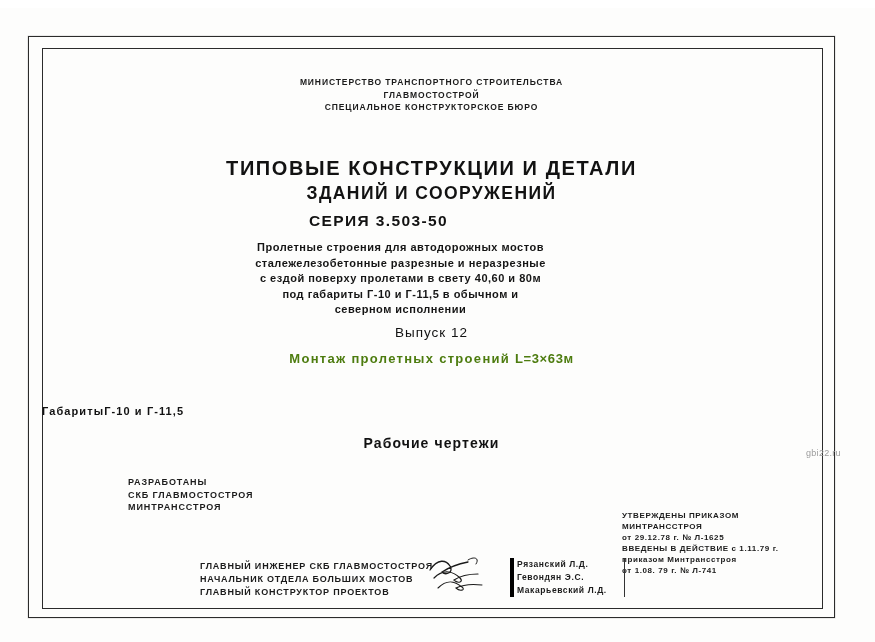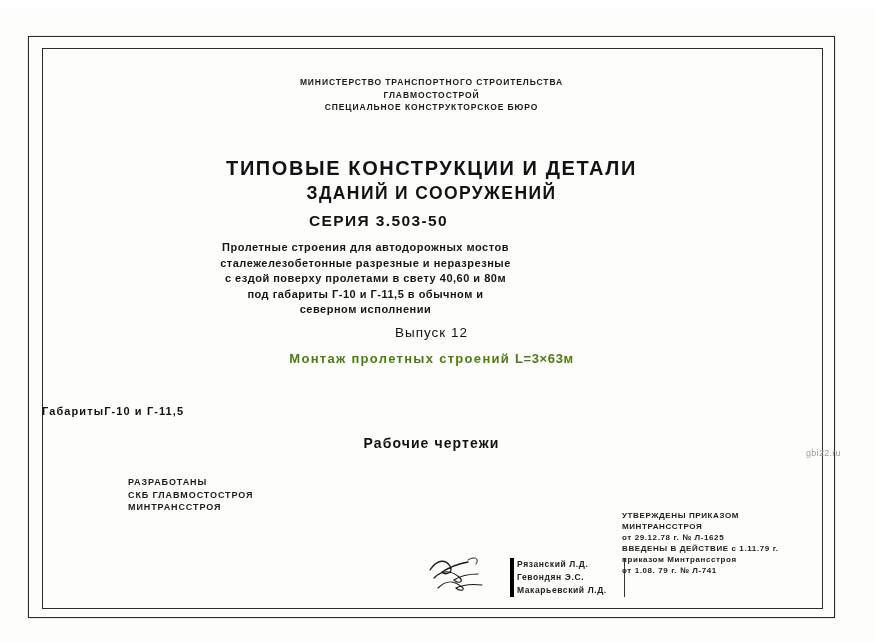--- a/index.html
+++ b/index.html
@@ -88,20 +88,21 @@
     position: absolute;
     top: 192px;
     left: 0;
     width: 647px;
     text-align: center;
     font-size: 11px;
     font-weight: 700;
     letter-spacing: 0.5px;
     line-height: 15.5px;
     color: #151515;
+    padding-left: 35px;
   }
   .issue {
     position: absolute;
     top: 277px;
     left: 0;
     width: 779px;
     text-align: center;
     font-size: 13.5px;
     font-weight: 400;
     letter-spacing: 1px;
@@ -254,20 +255,25 @@
     </div>
 
     <div class="appr-block">
       <div>УТВЕРЖДЕНЫ ПРИКАЗОМ МИНТРАНССТРОЯ</div>
       <div>от 29.12.78 г.   № Л-1625</div>
       <div>ВВЕДЕНЫ В ДЕЙСТВИЕ с 1.11.79 г.</div>
       <div>приказом  Минтрансстроя</div>
       <div>от  1.08. 79 г.  № Л-741</div>
     </div>
 
+    <div class="sign-block">
+      <div>ГЛАВНЫЙ ИНЖЕНЕР СКБ ГЛАВМОСТОСТРОЯ</div>
+      <div>НАЧАЛЬНИК ОТДЕЛА БОЛЬШИХ МОСТОВ</div>
+      <div>ГЛАВНЫЙ КОНСТРУКТОР ПРОЕКТОВ</div>
+    </div>
 
     <svg class="sig" viewBox="0 0 84 42">
       <path d="M6 16 C14 4, 22 6, 26 12 C30 18, 22 22, 18 18 C24 14, 34 10, 44 8" fill="none" stroke="#1a1a1a" stroke-width="1.3" stroke-linecap="round"></path>
       <path d="M10 24 C20 14, 30 18, 36 24 C40 28, 34 30, 30 26 C36 22, 46 20, 54 20" fill="none" stroke="#1a1a1a" stroke-width="1.2" stroke-linecap="round"></path>
       <path d="M14 34 C24 24, 32 28, 38 33 C42 36, 36 38, 32 34 C40 30, 50 30, 58 31" fill="none" stroke="#1a1a1a" stroke-width="1.1" stroke-linecap="round"></path>
       <path d="M44 6 C50 2, 56 4, 52 10" fill="none" stroke="#1a1a1a" stroke-width="1" stroke-linecap="round"></path>
     </svg>
 
     <div class="names-block">
       <div><span class="nm">Рязанский Л.Д.</span></div>

